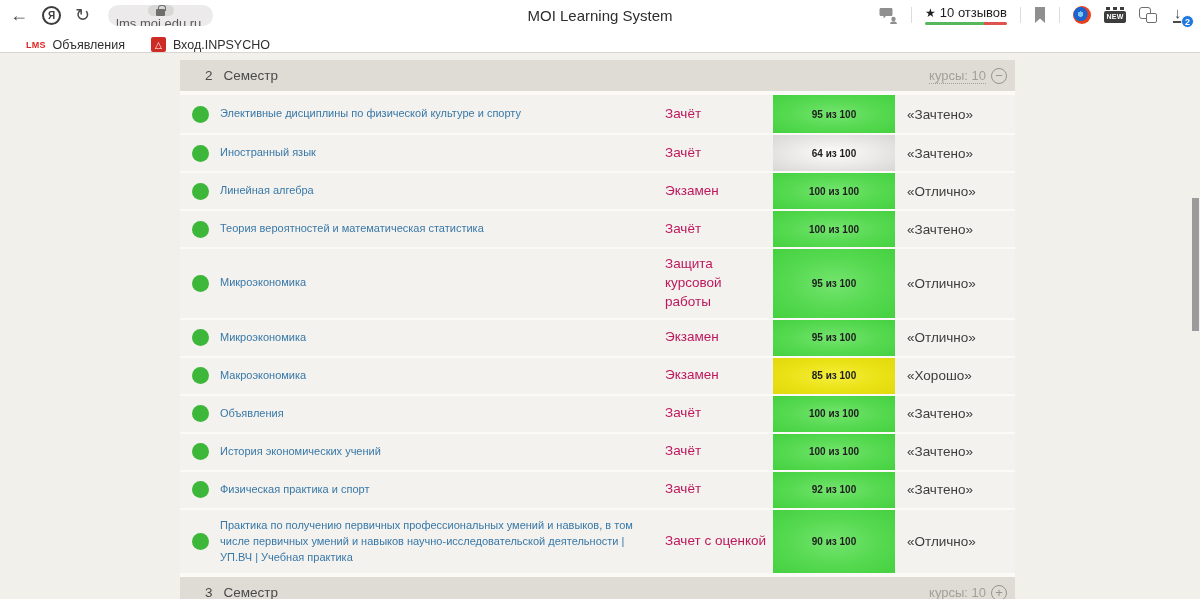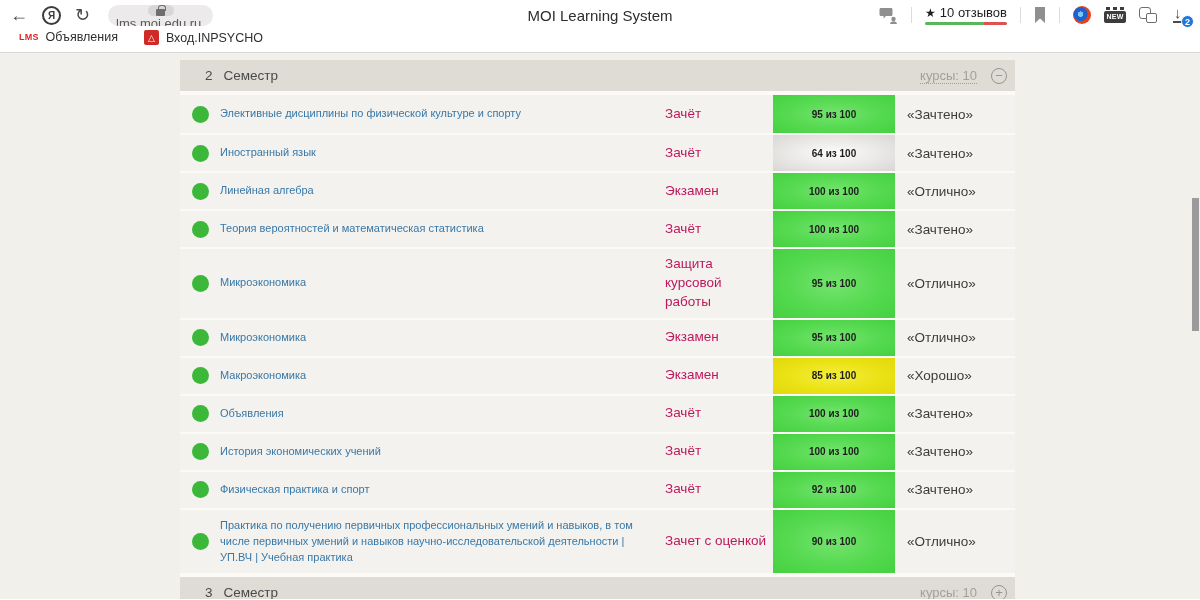--- a/index.html
+++ b/index.html
@@ -45,34 +45,34 @@
   .tabs-icon .front-card { position:absolute; right:0; bottom:0; width:11px; height:10px;
     border:1.7px solid #6e6e6e; border-radius:2px; background:#fff; }
   .download { position:relative; width:20px; height:20px; cursor:pointer; }
   .dl-arrow { position:absolute; left:4px; top:-1px; font-size:15px; color:#4a4a4a; }
   .dl-base { position:absolute; left:3px; bottom:2px; width:12px; height:2px; background:#4a4a4a; }
   .dl-badge { position:absolute; right:-4px; bottom:-3px; width:13px; height:13px; border-radius:50%;
     background:#1f78e0; color:#fff; font-size:9px; font-weight:bold;
     display:flex; align-items:center; justify-content:center; border:1px solid #fff; }
 
   .bookmarks { height:23px; background:#fff; border-bottom:1px solid #d8d7d5;
-    display:flex; align-items:flex-start; gap:26px; padding:0 19px; }
+    display:flex; align-items:flex-end; gap:26px; padding:0 26px; }
   .bm-item { display:flex; align-items:center; gap:7px; cursor:pointer; }
   .bm-label { font-size:12.5px; color:#2e2e2e; }
   .fav-lms { font-size:9px; font-weight:bold; color:#e02525; letter-spacing:.2px; }
   .fav-red { width:15px; height:15px; background:#cf2b26; border-radius:2px; color:#fff;
     font-size:9px; display:flex; align-items:center; justify-content:center; }
 
   
   .content { position:relative; height:546px; background:#f1f0eb; overflow:hidden; }
   .grades { position:absolute; left:180px; top:7px; width:835px; }
   .band { height:31px; background:#dedcd5; display:flex; align-items:center; padding:0 8px 0 25px; }
   .band-num { font-size:13.5px; color:#4a4a4a; margin-right:11px; }
   .band-label { font-size:13.5px; color:#4a4a4a; }
-  .band-right { margin-left:auto; display:flex; align-items:center; gap:14px; }
+  .band-right { margin-left:auto; display:flex; align-items:center; gap:5px; }
   .courses-link { font-size:13px; color:#a3a099; border-bottom:1px dotted #a3a099; cursor:pointer; }
   .toggle-circle { width:16px; height:16px; border:1.5px solid #96948e; border-radius:50%;
     display:flex; align-items:center; justify-content:center; color:#96948e;
     font-size:13px; line-height:1; cursor:pointer; padding-bottom:1px; }
   .spacer { height:4px; background:#fbfaf7; }
   .row { display:flex; align-items:stretch; background:#f3f2ee; min-height:38px; }
   .row + .row { border-top:2px solid #fbfaf7; }
   .cell { display:flex; align-items:center; }
   .cell-dot { width:40px; justify-content:center; flex:none; }
   .dot { width:17px; height:17px; border-radius:50%; background:#3cb73a; }

